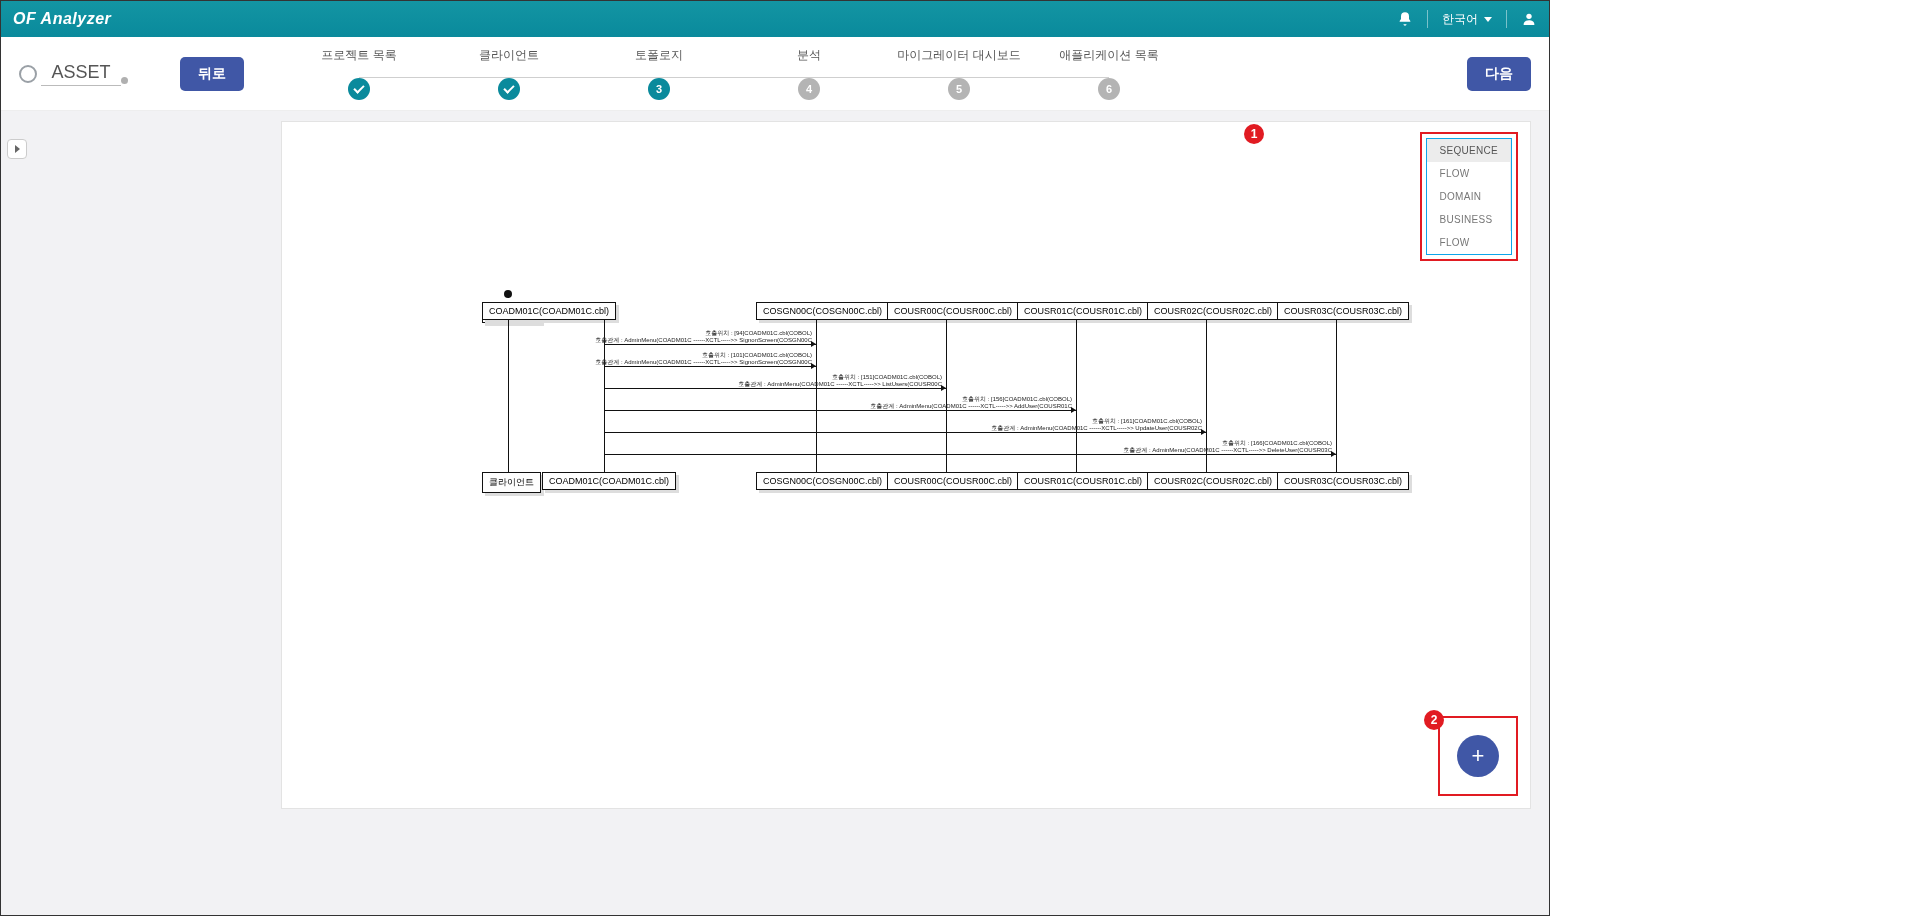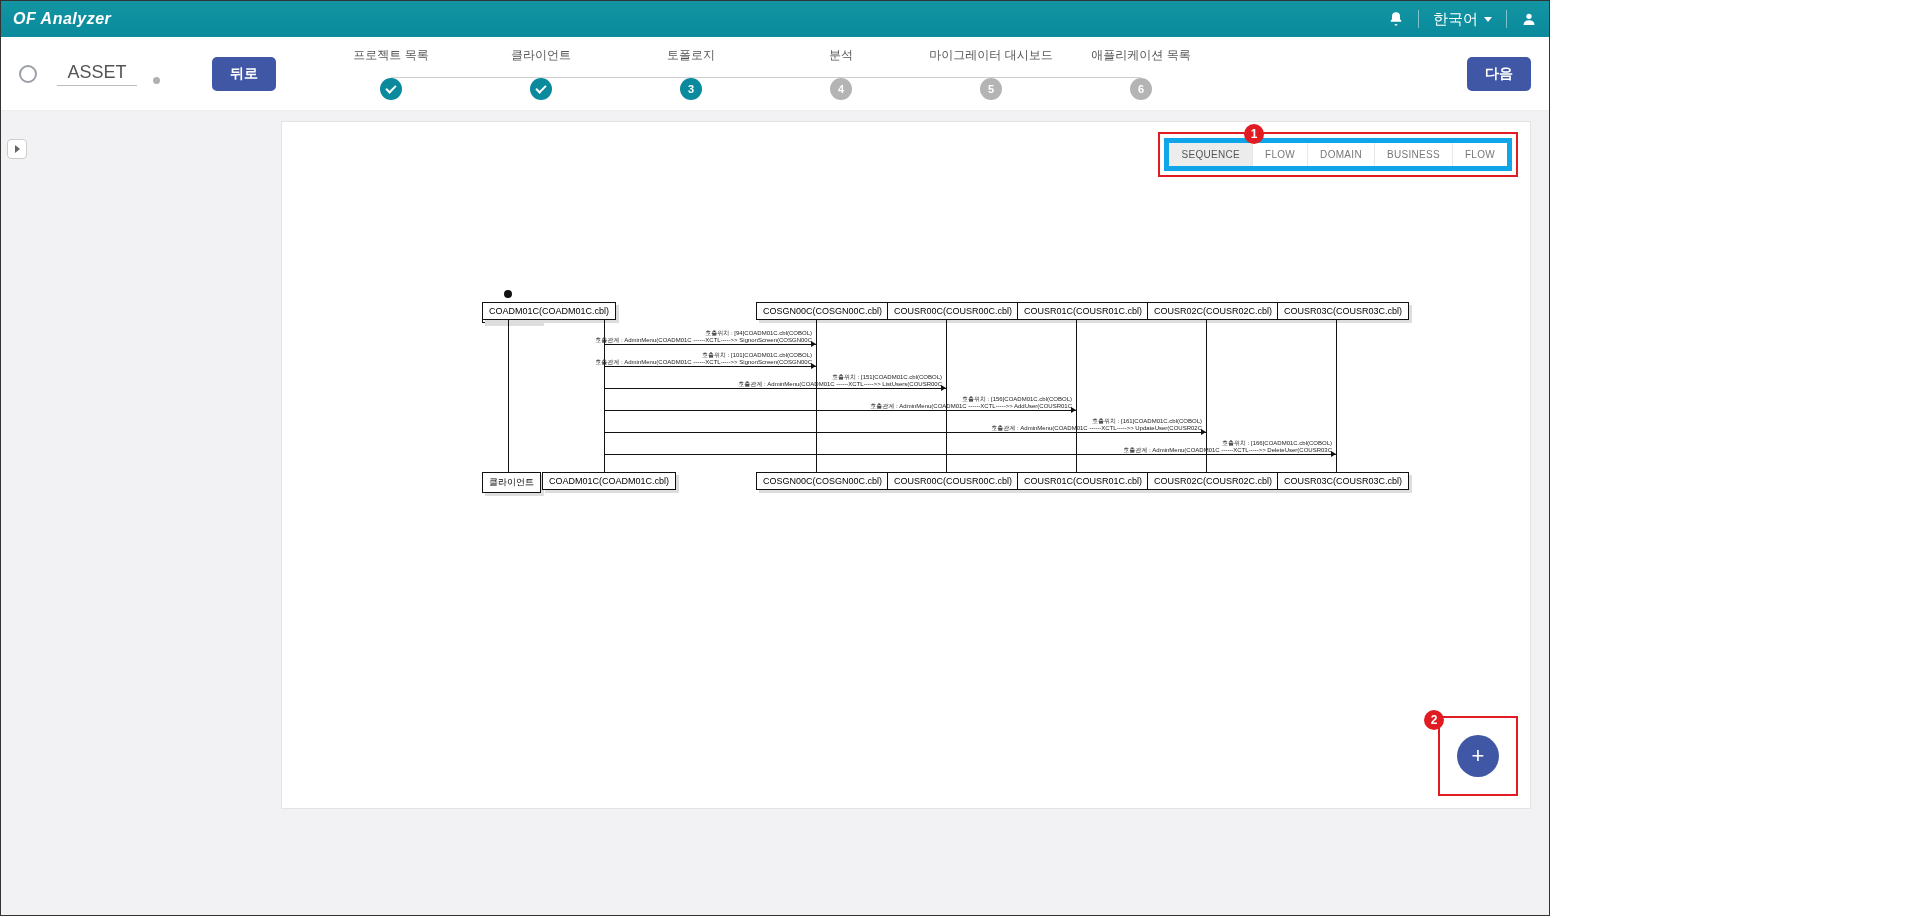--- a/index.html
+++ b/index.html
@@ -2,26 +2,26 @@
 <html><head>
 <meta charset="utf-8">
 <style>
   * { box-sizing: border-box; margin: 0; padding: 0; }
   body { font-family: -apple-system, BlinkMacSystemFont, "Segoe UI", Arial, sans-serif; background: #fff; width: 1550px; height: 916px; overflow: hidden; position: relative; border: 1px solid #333; }
 
   .topbar { height: 36px; background: linear-gradient(180deg,#1395a3 0%, #0a8a9c 100%); display: flex; align-items: center; padding: 0 12px; color: #fff; }
   .brand { font-weight: 700; font-style: italic; font-size: 16px; letter-spacing: .5px; }
   .topbar-right { margin-left: auto; display: flex; align-items: center; gap: 14px; }
   .vdiv { width: 1px; height: 18px; background: rgba(255,255,255,.45); }
-  .lang { display: flex; align-items: center; gap: 6px; font-size: 15px; cursor: pointer; }
+  .lang { display: flex; align-items: center; gap: 6px; font-size: 12px; cursor: pointer; }
   .bell, .userico { width: 16px; height: 16px; fill: #fff; cursor: pointer; }
   .caret-down { width: 0; height: 0; border-left: 4px solid transparent; border-right: 4px solid transparent; border-top: 5px solid #fff; }
 
   .stepperbar { height: 74px; background: #fff; border-bottom: 1px solid #eee; display: flex; align-items: center; padding: 0 18px; position: relative; }
-  .asset-wrap { display: flex; align-items: center; gap: 20px; }
+  .asset-wrap { display: flex; align-items: center; gap: 4px; }
   .radio-hollow { width: 18px; height: 18px; border: 2px solid #9aa0a6; border-radius: 50%; }
   .asset-label { font-size: 18px; color: #555; font-weight: 500; border-bottom: 1px solid #bbb; padding-bottom: 2px; width: 80px; text-align: center; }
   .asset-dot { width: 7px; height: 7px; background: #b0b0b0; border-radius: 50%; margin-left: -4px; margin-top: 14px; }
 
   .btn { border: none; border-radius: 5px; padding: 8px 18px; font-size: 14px; font-weight: 600; cursor: pointer; }
   .btn-primary { background: #4057a6; color: #fff; }
   .btn-back { margin-left: 52px; }
   .btn-next { margin-left: auto; }
 
   .steps { display: flex; align-items: flex-start; gap: 0; margin-left: 40px; }
@@ -40,21 +40,21 @@
   .chev-r { width: 0; height: 0; border-top: 4px solid transparent; border-bottom: 4px solid transparent; border-left: 5px solid #666; }
 
   .content-wrap { position: absolute; left: 280px; right: 18px; top: 10px; bottom: 10px; }
   .crumb-row { display: flex; justify-content: flex-end; align-items: center; gap: 10px; padding: 8px 4px 14px; }
   .crumb-title { font-size: 20px; color: #333; font-weight: 500; }
   .crumb-chev { font-size: 22px; color: #888; font-weight: 300; }
 
   .canvas { background: #fff; border: 1px solid #e3e3e3; height: 688px; position: relative; }
 
   .dtabs-wrap { position: absolute; top: 10px; right: 12px; border: 2px solid #e11b22; padding: 4px; }
-  .dtabs { display: flex; border: 5px solid #0ea5e9; }
+  .dtabs { display: flex; border: 1px solid #0ea5e9; flex-direction: column; }
   .dtab { font-size: 10px; color: #777; padding: 6px 12px; border-right: 1px solid #e7e7e7; cursor: pointer; background: #fff; letter-spacing: .3px; }
   .dtab:last-child { border-right: none; }
   .dtab.active { background: #ececec; color: #555; }
   .callout { position: absolute; width: 20px; height: 20px; border-radius: 50%; background: #e11b22; color: #fff; font-size: 12px; font-weight: 700; display: flex; align-items: center; justify-content: center; z-index: 5; }
 
   
   .seq { position: absolute; left: 200px; top: 180px; width: 940px; height: 220px; font-size: 0; }
   .pbox { position: absolute; border: 1px solid #111; background: #fefefe; font-size: 9px; padding: 3px 6px; white-space: nowrap; box-shadow: 3px 3px 0 #ddd; }
   .lifeline { position: absolute; width: 1px; background: #111; }
   .msg { position: absolute; height: 1px; background: #111; }

